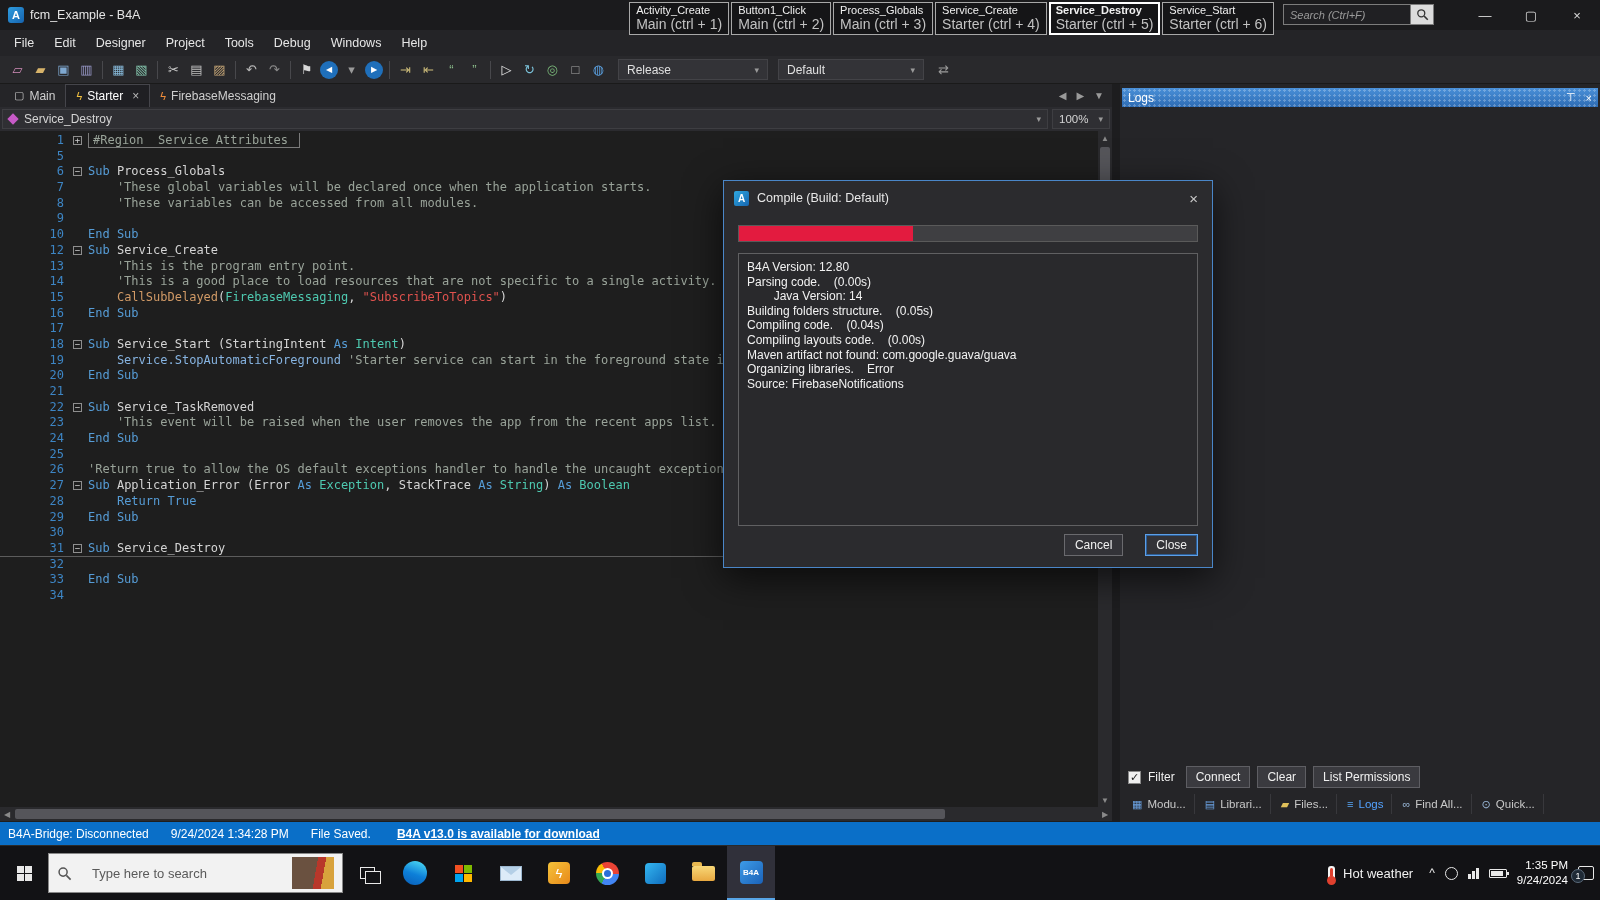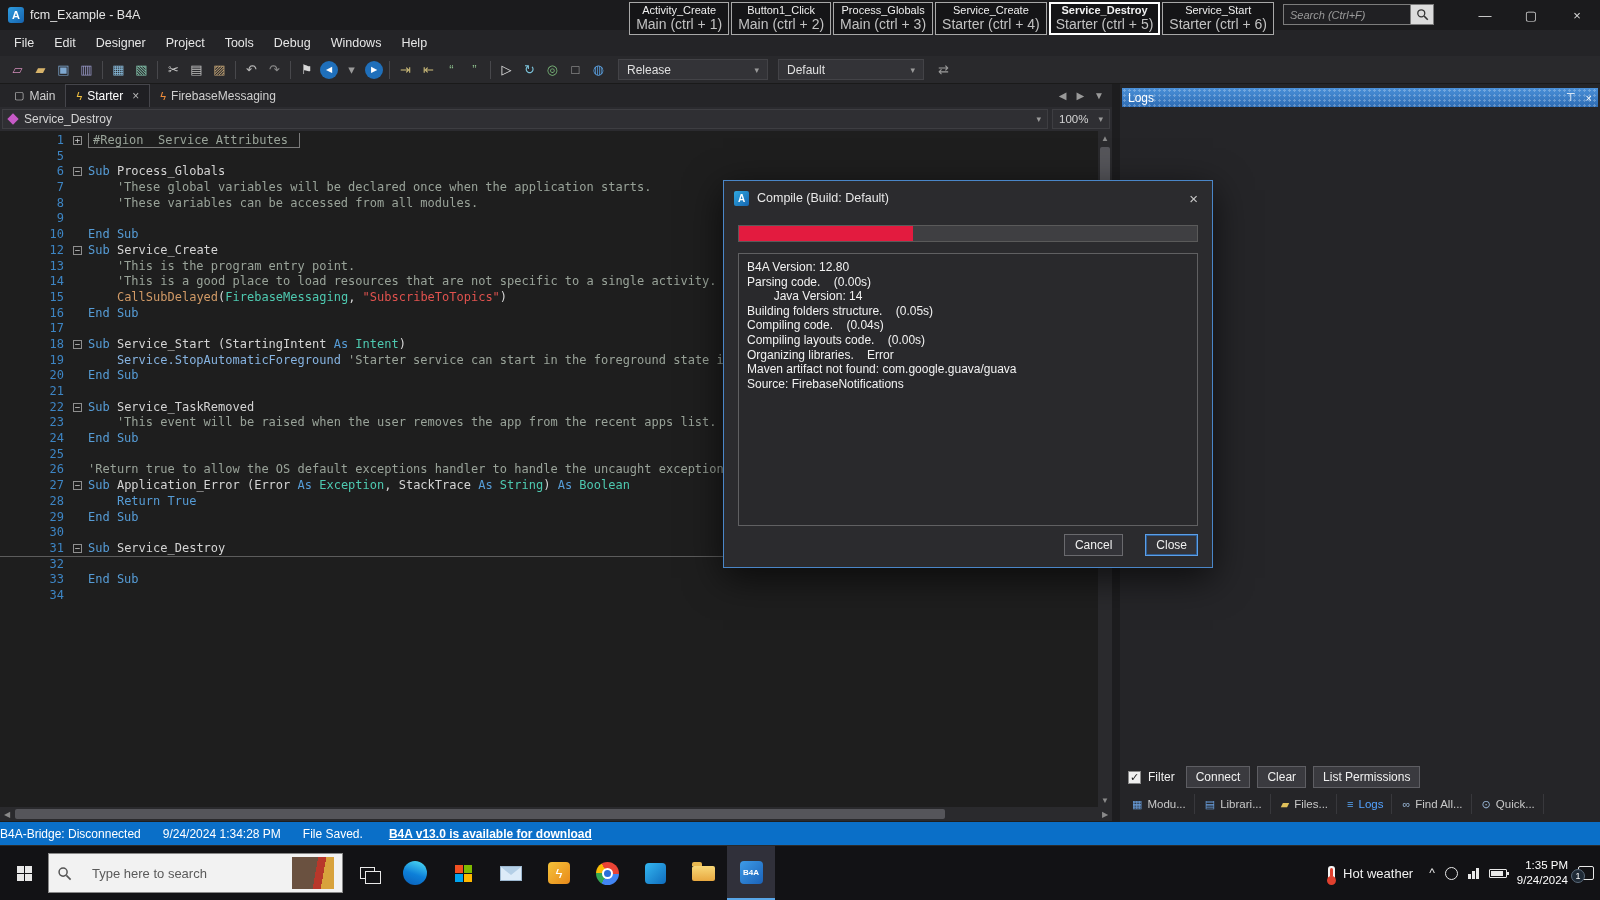--- a/index.html
+++ b/index.html
@@ -9,21 +9,21 @@
 
   
   .titlebar { position:absolute; left:0; top:0; width:1600px; height:30px;
               background:#1b1b1d; display:flex; align-items:center; z-index:5; }
   .app-logo { width:16px; height:16px; margin:0 6px 0 8px; border-radius:3px;
               background:linear-gradient(135deg,#2f9de0,#1663ae); color:#fff;
               font-size:11px; font-weight:bold; display:flex; align-items:center; justify-content:center; }
   .title-text { color:#e4e4e4; font-size:12.5px; }
   .module-btns { position:absolute; right:326px; top:2px; display:flex; gap:2px; }
   .mod-btn { border:1px solid #a8a8a8; background:#151517; padding:1px 6px 2px;
-             text-align:center; min-width:80px; cursor:default; }
+             min-width:80px; cursor:default; }
   .mod-btn .l1 { font-size:11px; color:#f0f0f0; white-space:nowrap; }
   .mod-btn .l2 { font-size:14px; color:#c2c2c2; white-space:nowrap; }
   .mod-btn.active { border:2px solid #ffffff; padding:0 5px 1px; }
   .mod-btn.active .l1 { font-weight:bold; }
   .tb-search { position:absolute; right:166px; top:4px; display:flex; height:21px; }
   .tb-search input { width:128px; height:21px; background:#202023; border:1px solid #7c7c7c;
                      color:#b8b8b8; font-style:italic; font-size:11px; padding:0 6px;
                      font-family:"Liberation Sans", sans-serif; outline:none; }
   .tb-search input::placeholder { color:#9a9a9a; font-style:italic; }
   .mag-btn { width:23px; height:21px; background:#dcdcdc; border:1px solid #7c7c7c; border-left:none;
@@ -114,21 +114,21 @@
   .panel-tabs { position:absolute; left:4px; right:0; bottom:6px; height:24px; display:flex;
                 align-items:center; gap:2px; }
   .ptab { display:flex; align-items:center; gap:5px; padding:0 8px; color:#c8c8c8; font-size:11.5px;
           border-right:1px solid #38383c; height:20px; }
   .ptab .pic { font-size:11px; }
   .ptab.active { color:#53a2ff; }
 
   
   .statusbar { position:absolute; left:0; top:822px; width:1600px; height:23px; background:#0a6fc8;
                display:flex; align-items:center; color:#fff; font-size:12px; }
-  .sb-bridge { } .sb-datetime { margin-left:22px; } .sb-saved { margin-left:22px; }
+  .sb-bridge { margin-left:8px; } .sb-datetime { margin-left:22px; } .sb-saved { margin-left:22px; }
   .sb-link { margin-left:26px; font-weight:bold; text-decoration:underline; }
 
   
   .taskbar { position:absolute; left:0; top:845px; width:1600px; height:55px; background:#121215;
              border-top:1px solid #2a2a2a; display:flex; align-items:center; }
   .tb-start { width:48px; height:100%; display:flex; align-items:center; justify-content:center; }
   .win-ic { width:15px; height:15px; display:grid; grid-template-columns:7px 7px; grid-gap:1px; }
   .win-ic i { background:#e8e8e8; width:7px; height:7px; }
   .tb-search2 { width:295px; height:40px; background:#f2f2f2; border:1px solid #888;
                 display:flex; align-items:center; padding:0 8px; }
@@ -665,22 +665,22 @@
     <div class="dlg-progress">
       <div class="fill" style="width: 38%;"></div>
     </div>
     <div class="dlg-log">
         <div class="dlg-line">B4A Version: 12.80</div>
         <div class="dlg-line">Parsing code.    (0.00s)</div>
         <div class="dlg-line">        Java Version: 14</div>
         <div class="dlg-line">Building folders structure.    (0.05s)</div>
         <div class="dlg-line">Compiling code.    (0.04s)</div>
         <div class="dlg-line">Compiling layouts code.    (0.00s)</div>
+        <div class="dlg-line">Maven artifact not found: com.google.guava/guava</div>
         <div class="dlg-line">Organizing libraries.    Error</div>
-        <div class="dlg-line">Maven artifact not found: com.google.guava/guava</div>
         <div class="dlg-line">Source: FirebaseNotifications</div>
       </div>
     <div class="dlg-btns">
       <button class="dlg-btn">Cancel</button>
       <button class="dlg-btn focused">Close</button>
     </div>
   </div>
 
 </div>
 

